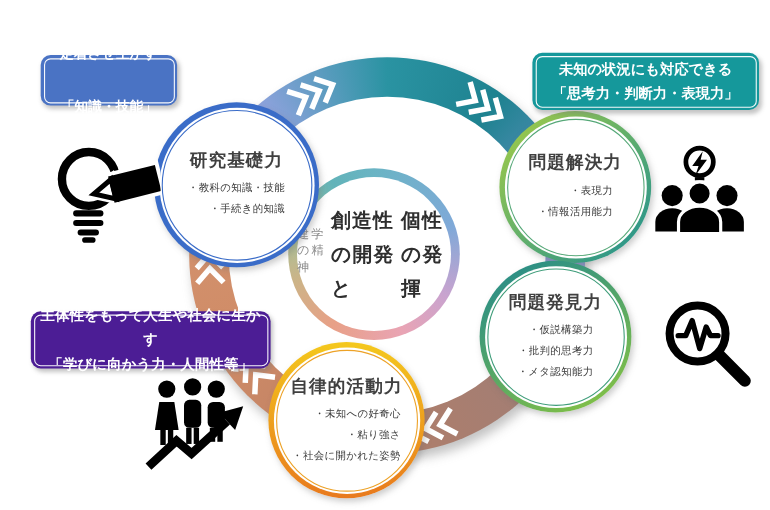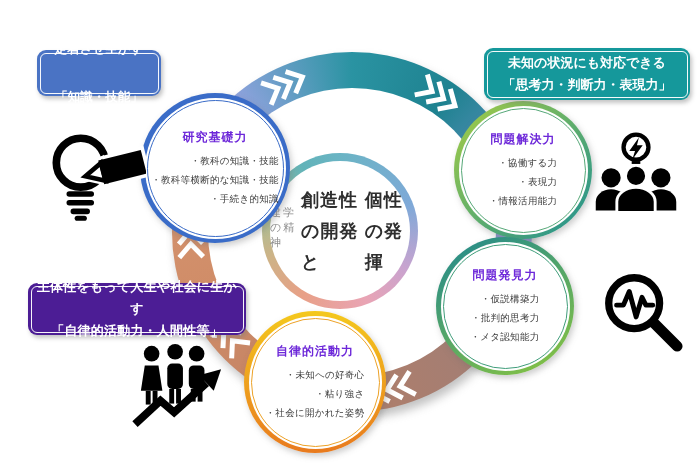--- a/index.html
+++ b/index.html
@@ -34,21 +34,21 @@
     display:flex;flex-direction:row;align-items:center;justify-content:center;
   }
   .center-eyebrow{font-size:11px;color:#8c8c8c;letter-spacing:2px;margin-bottom:7px;}
   .center-title{font-size:18px;font-weight:700;color:#2e2e2e;letter-spacing:1px;line-height:31px;}
   
   .sat-outer{position:absolute;border-radius:50%;padding:4.5px;
     box-shadow:2px 3px 6px rgba(110,110,110,.35);z-index:3;}
   .sat-gap{width:100%;height:100%;border-radius:50%;background:#fff;padding:2px;}
   .sat-core{width:100%;height:100%;border-radius:50%;background:#fff;
     display:flex;flex-direction:column;align-items:center;justify-content:center;text-align:center;}
-  .sat-title{font-size:12px;font-weight:700;color:#6d28d9;letter-spacing:1px;margin-bottom:5px;}
+  .sat-title{font-size:16px;font-weight:700;color:#404040;letter-spacing:1px;margin-bottom:5px;}
   .sat-list{list-style:none;margin:0;padding:0;}
   .sat-list li{font-size:9.5px;color:#3a3a3a;line-height:19px;letter-spacing:.3px;white-space:nowrap;text-align:right;}
   .c-research{left:140px;top:93px;width:150px;height:150px;background:#3a6cc8;}
   .c-research .sat-core{border:1.5px solid #3a6cc8;}
   .c-solve{left:454px;top:101px;width:138px;height:138px;
     background:linear-gradient(135deg,#a6ce44,#1d8f93);}
   .c-solve .sat-core{border:1.5px solid #56a878;}
   .c-find{left:436px;top:237px;width:138px;height:138px;
     background:linear-gradient(150deg,#1f878f,#8cc63f);}
   .c-find .sat-core{border:1.5px solid #3f9d7a;}
@@ -108,33 +108,31 @@
       <div class="center-title">個性の発揮</div>
     </div>
   </div>
 
   <div class="sat-outer c-research">
     <div class="sat-gap">
         <div class="sat-core">
       <div class="sat-title">研究基礎力</div>
       <ul class="sat-list">
         <li>・教科の知識・技能</li>
-        <li>・教科等横断的な知識・技能</li>
         <li>・手続き的知識</li>
       </ul>
     </div>
       </div>
   </div>
 
   <div class="sat-outer c-solve">
     <div class="sat-gap">
         <div class="sat-core">
       <div class="sat-title">問題解決力</div>
       <ul class="sat-list">
-        <li>・協働する力</li>
         <li>・表現力</li>
         <li>・情報活用能力</li>
       </ul>
     </div>
       </div>
   </div>
 
   <div class="sat-outer c-find">
     <div class="sat-gap">
         <div class="sat-core">
@@ -164,21 +162,21 @@
   <div class="lbox lbox-knowledge">
     <div>定着させ生かす</div>
     <div>「知識・技能」</div>
   </div>
   <div class="lbox lbox-thinking">
     <div>未知の状況にも対応できる</div>
     <div>「思考力・判断力・表現力」</div>
   </div>
   <div class="lbox lbox-attitude">
     <div>主体性をもって人生や社会に生かす</div>
-    <div>「自律的活動力・人間性等」</div>
+    <div>「学びに向かう力・人間性等」</div>
   </div>
 
   <svg class="icon icon-bulbpencil" width="106" height="106" viewBox="0 0 104 104">
     <circle cx="40" cy="36" r="24" fill="none" stroke="#000" stroke-width="7.5"></circle>
     <rect x="26" y="64" width="27" height="5.5" rx="2.7" fill="#000"></rect>
     <rect x="26" y="72.5" width="27" height="5.5" rx="2.7" fill="#000"></rect>
     <rect x="30" y="81" width="19" height="5.5" rx="2.7" fill="#000"></rect>
     <rect x="34" y="88" width="12" height="5" rx="2.5" fill="#000"></rect>
     <g transform="rotate(-14 62 45)">
       <polygon points="44,45 62,36 62,54" fill="#fff" stroke="#fff" stroke-width="9"></polygon>

